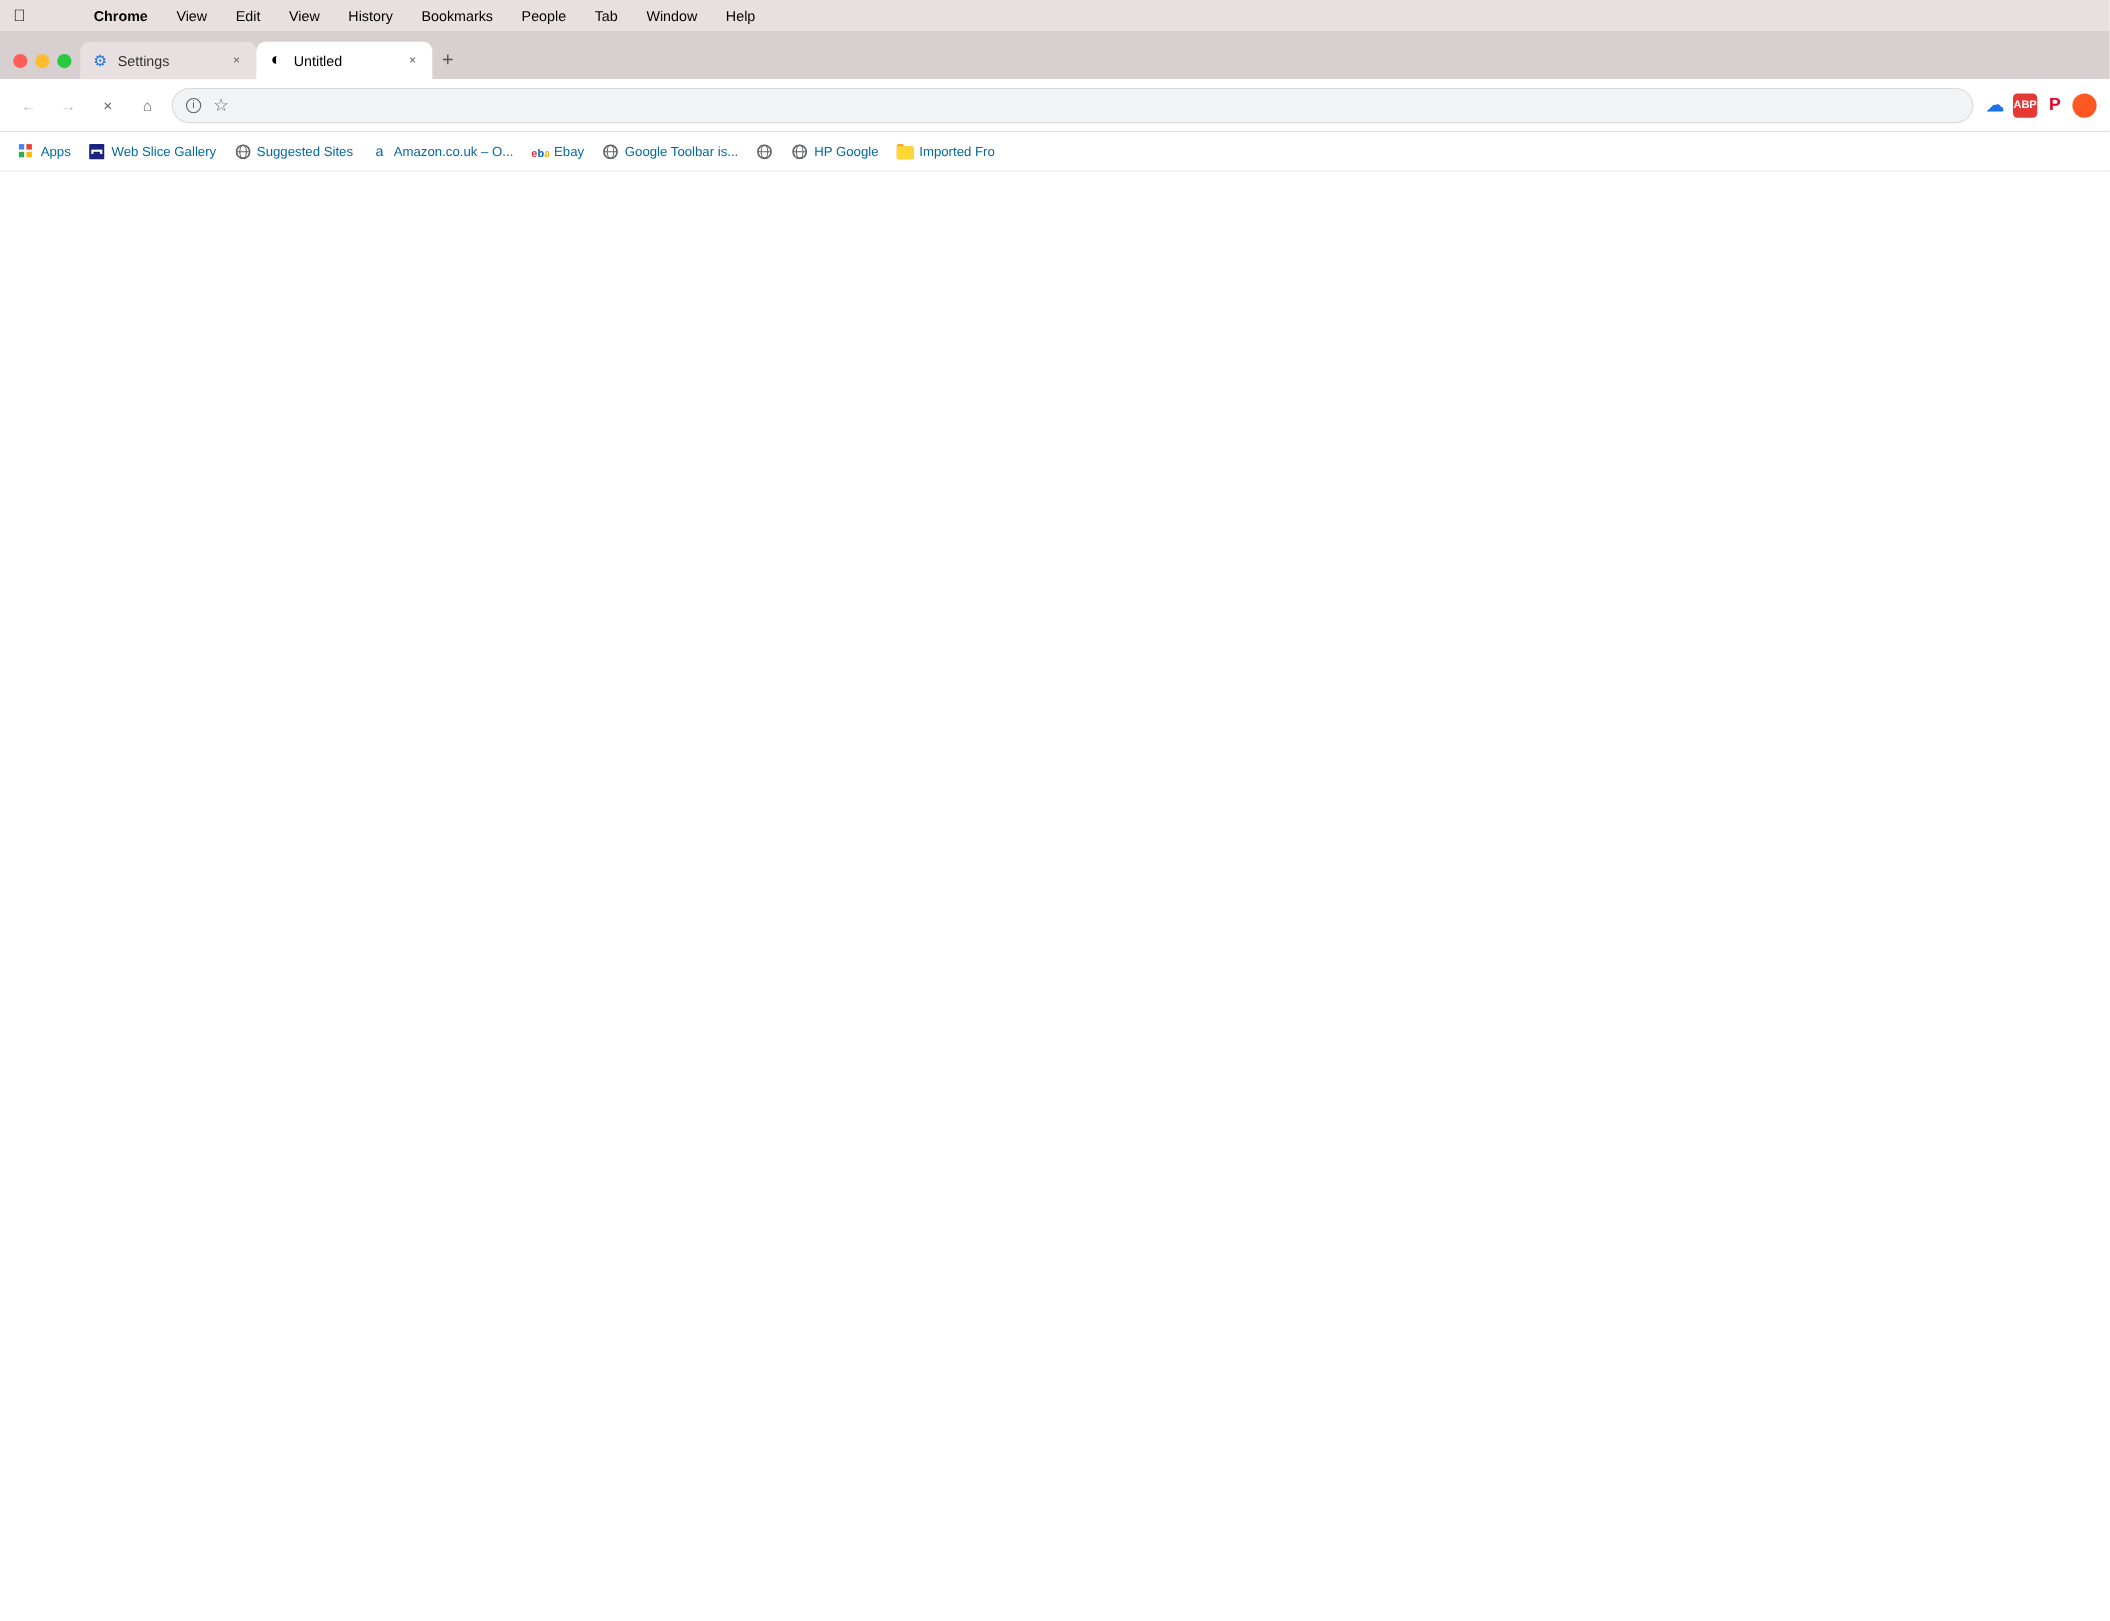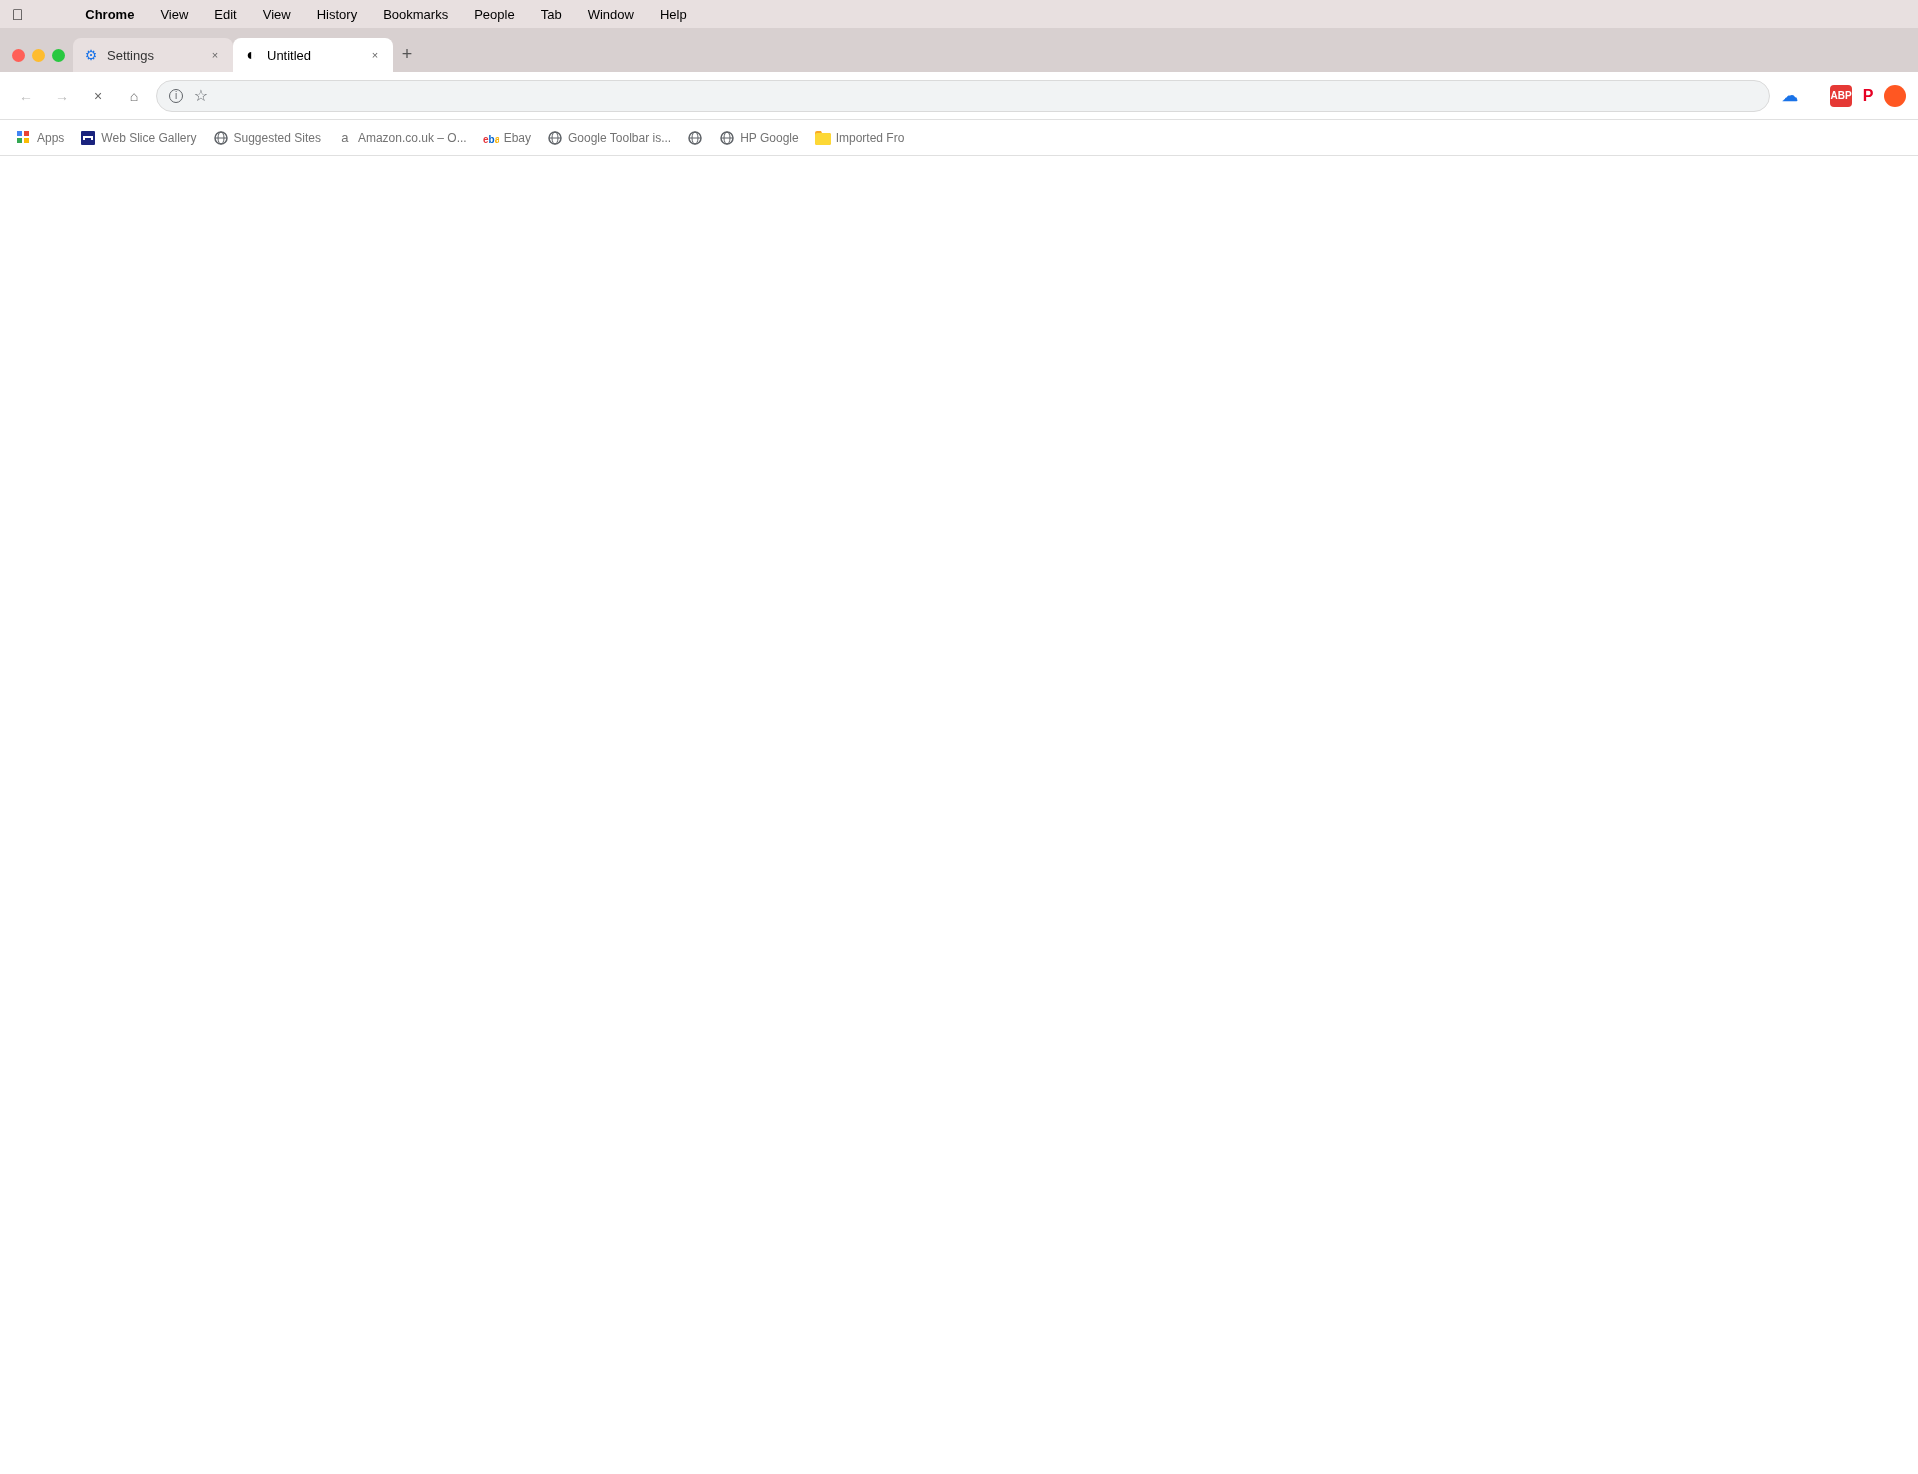--- a/index.html
+++ b/index.html
@@ -211,21 +211,21 @@
       overflow: hidden;
     }
     .bookmark-item {
       display: flex;
       align-items: center;
       gap: 5px;
       padding: 4px 8px;
       border-radius: 4px;
       cursor: pointer;
       font-size: 12px;
-      color: #737373;
+      color: #0369a1;
       white-space: nowrap;
       height: 28px;
     }
     .bookmark-icon {
       width: 16px;
       height: 16px;
       display: flex;
       align-items: center;
       justify-content: center;
       flex-shrink: 0;
@@ -275,21 +275,20 @@
 
     
     .abp-icon {
       background: #e53935;
       color: white;
       font-size: 10px;
       font-weight: bold;
       border-radius: 4px;
       width: 22px;
       height: 22px;
-      margin-left: 24px;
     }
 
     
     .pinterest-icon {
       color: #e60023;
       font-size: 16px;
       font-weight: bold;
     }
 
     

